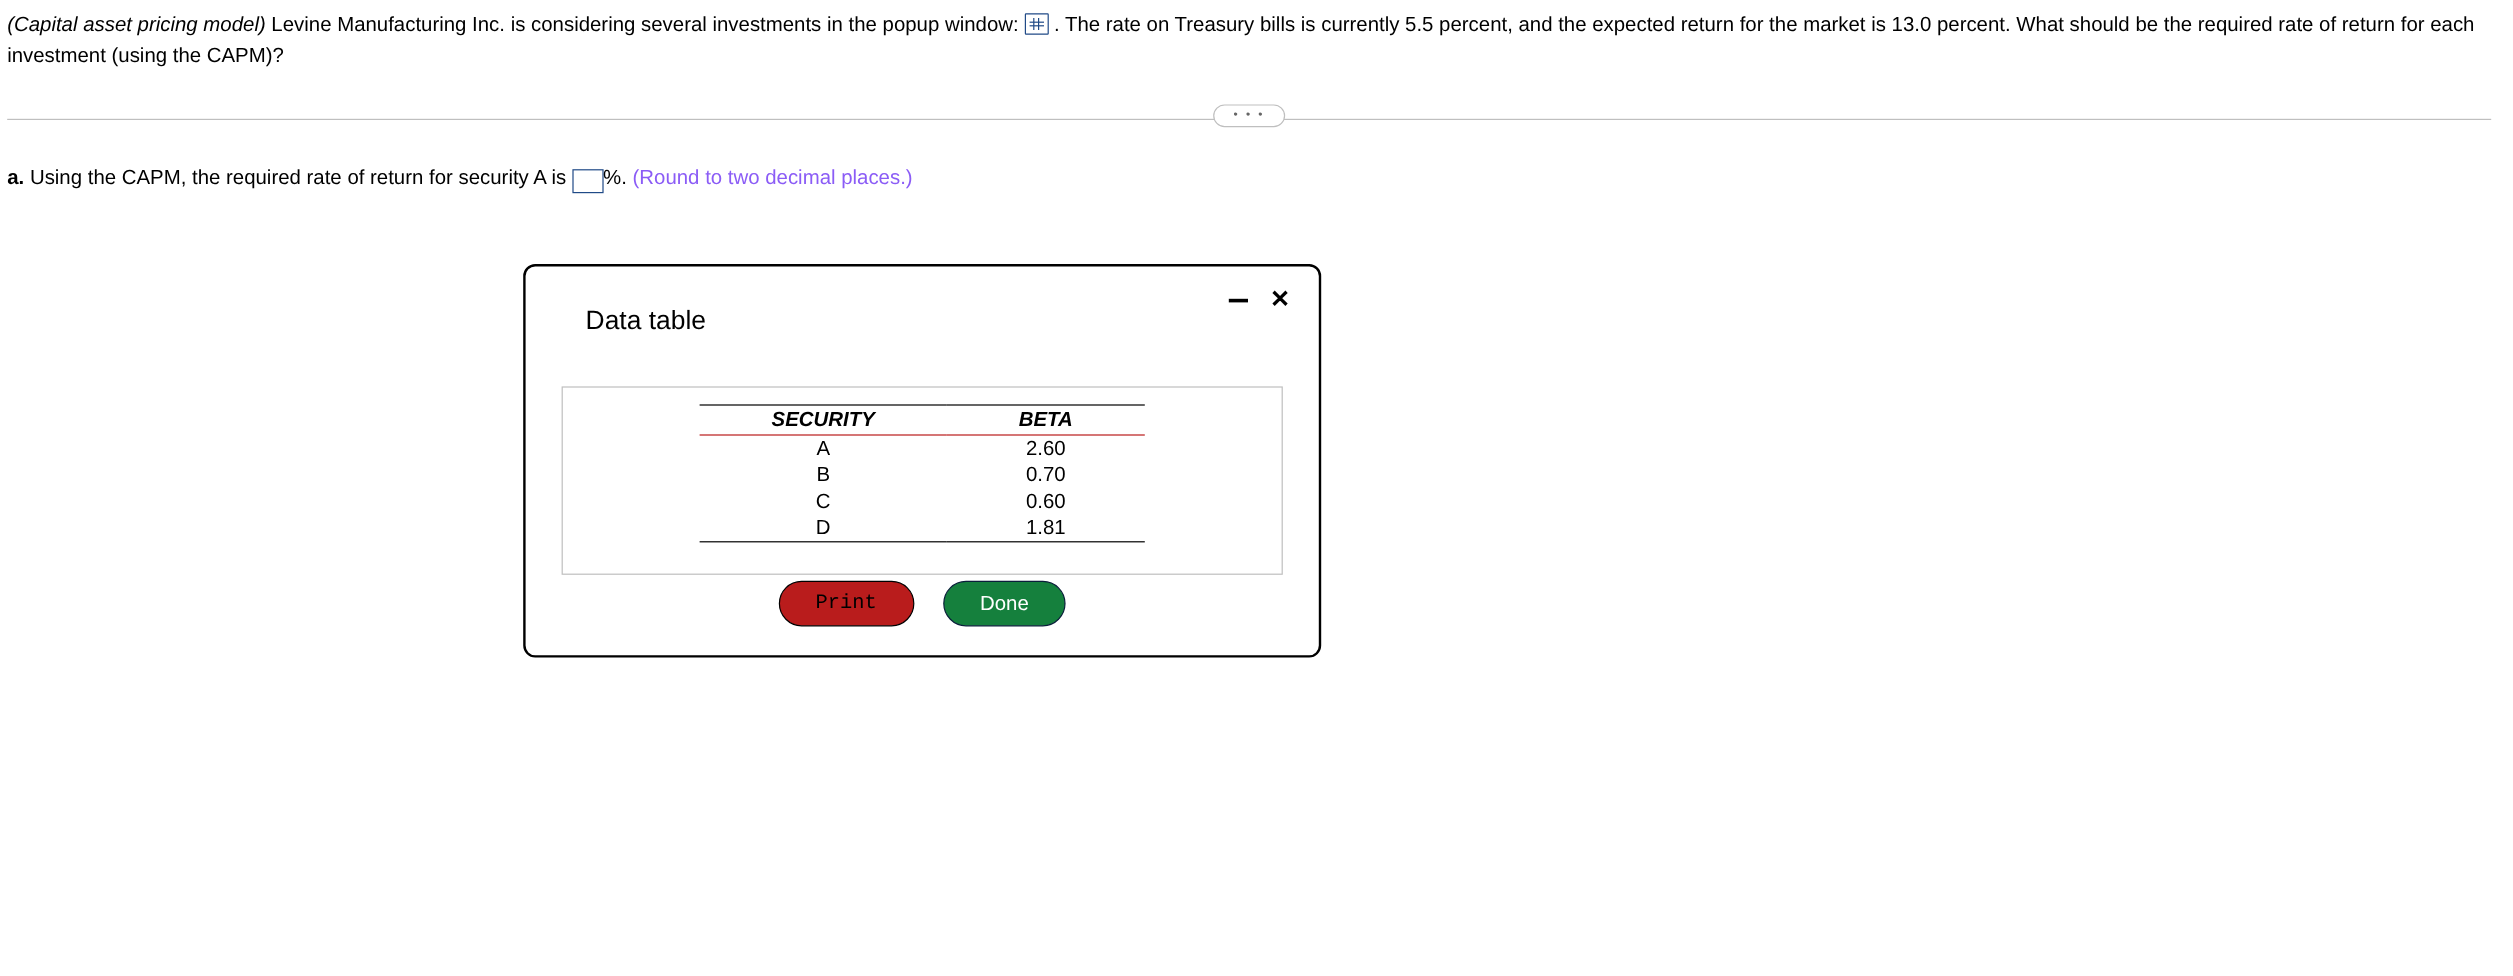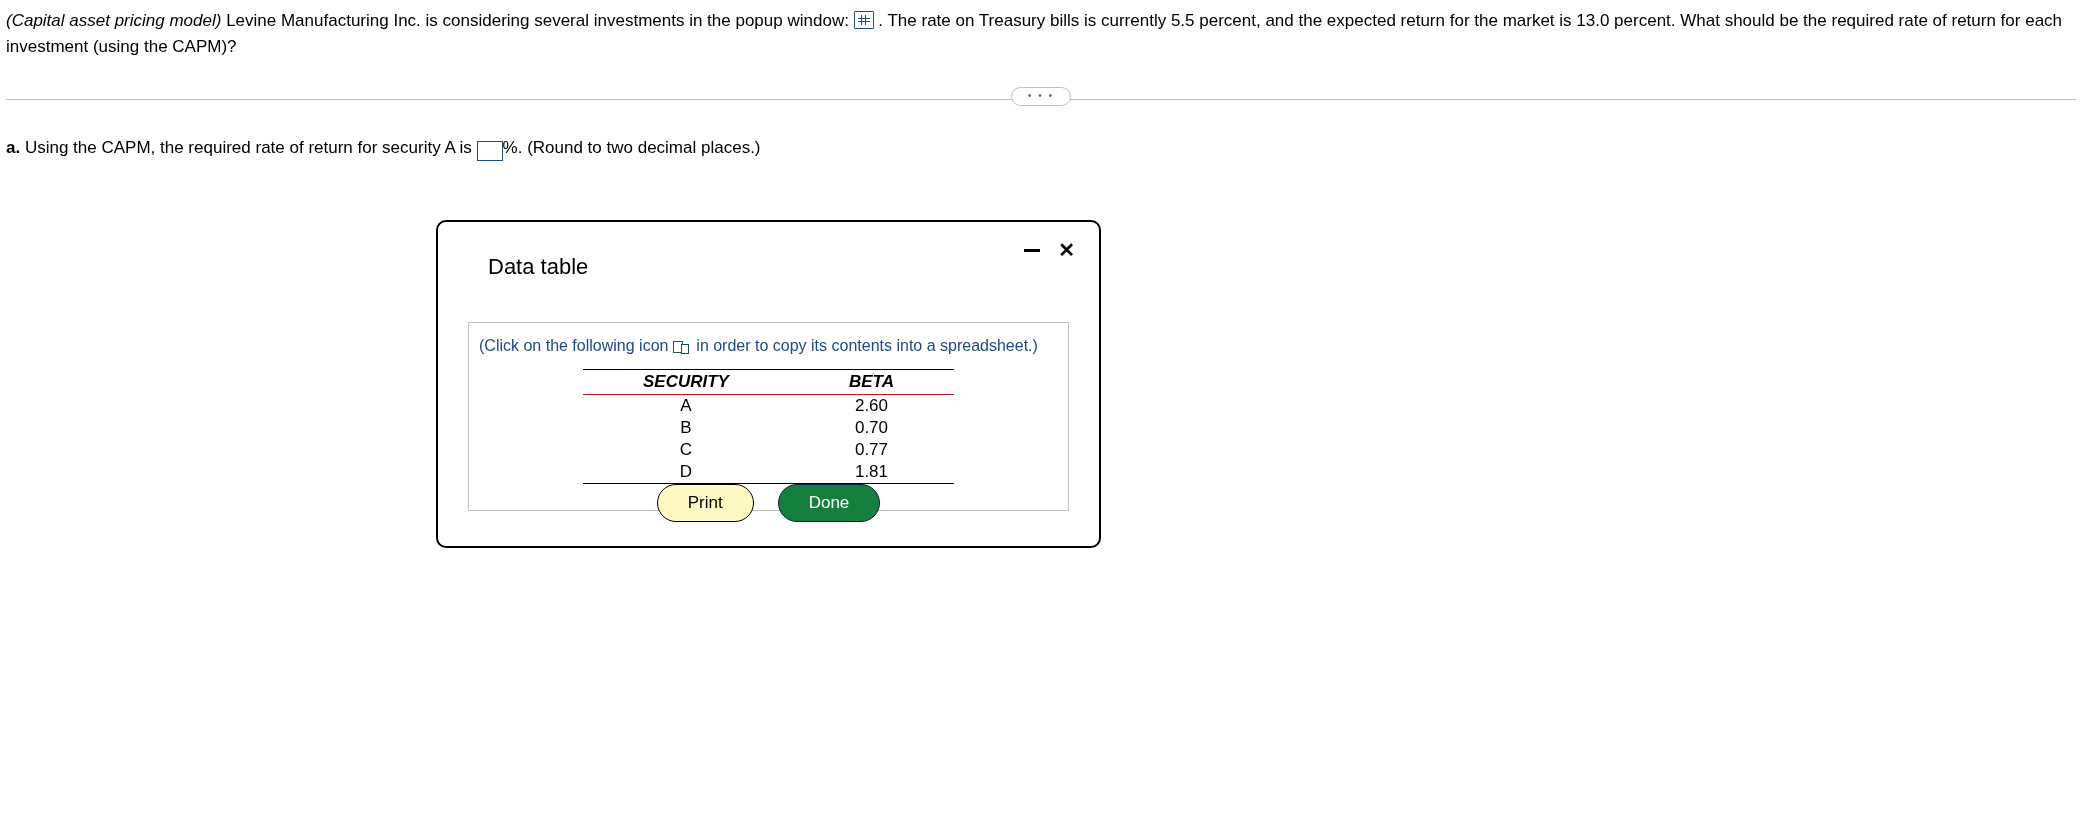--- a/index.html
+++ b/index.html
@@ -85,21 +85,21 @@
     width: 24px;
     height: 18px;
     border: 1px solid #204a87;
     vertical-align: -3px;
     background: #fff;
     padding: 0;
     font-size: 14px;
     text-align: center;
   }
   .hint {
-    color: #000000;
+    color: #8b5cf6;
   }
   .modal {
     position: absolute;
     left: 436px;
     top: 220px;
     width: 665px;
     height: 328px;
     border: 2px solid #000;
     border-radius: 10px;
     background: #fff;
@@ -199,23 +199,24 @@
     justify-content: center;
     gap: 24px;
   }
   .btn {
     border-radius: 22px;
     padding: 8px 30px;
     font-size: 17px;
     cursor: pointer;
   }
   .btn-print {
-    background: #fef9c3;
+    background: #b91c1c;
     border: 1.5px solid #000;
     color: #000;
+    font-family: Liberation Mono, monospace;
   }
   .btn-done {
     background: #15803d;
     border: 1.5px solid #0a1f3a;
     color: #fff;
   }
 </style>
 </head>
 <body>
 
@@ -236,46 +237,40 @@
 
   <div class="modal">
     <div class="modal-inner">
       <div class="modal-title">Data table</div>
       <div class="modal-controls">
         <div class="minimize-icon"></div>
         <div class="close-icon">✕</div>
       </div>
 
       <div class="content-box">
-        <div class="copy-note">
-          <span>(Click on the following icon </span><span class="copy-icon">
-              <span></span>
-              <span></span>
-            </span><span> in order to copy its contents into a spreadsheet.)</span>
-        </div>
 
         <table class="data-table">
           <thead>
             <tr>
               <th>SECURITY</th>
               <th>BETA</th>
             </tr>
           </thead>
           <tbody>
             <tr>
               <td>A</td>
               <td>2.60</td>
             </tr>
             <tr>
               <td>B</td>
               <td>0.70</td>
             </tr>
             <tr>
               <td>C</td>
-              <td>0.77</td>
+              <td>0.60</td>
             </tr>
             <tr class="last">
               <td>D</td>
               <td>1.81</td>
             </tr>
           </tbody>
         </table>
       </div>
 
       <div class="modal-buttons">

